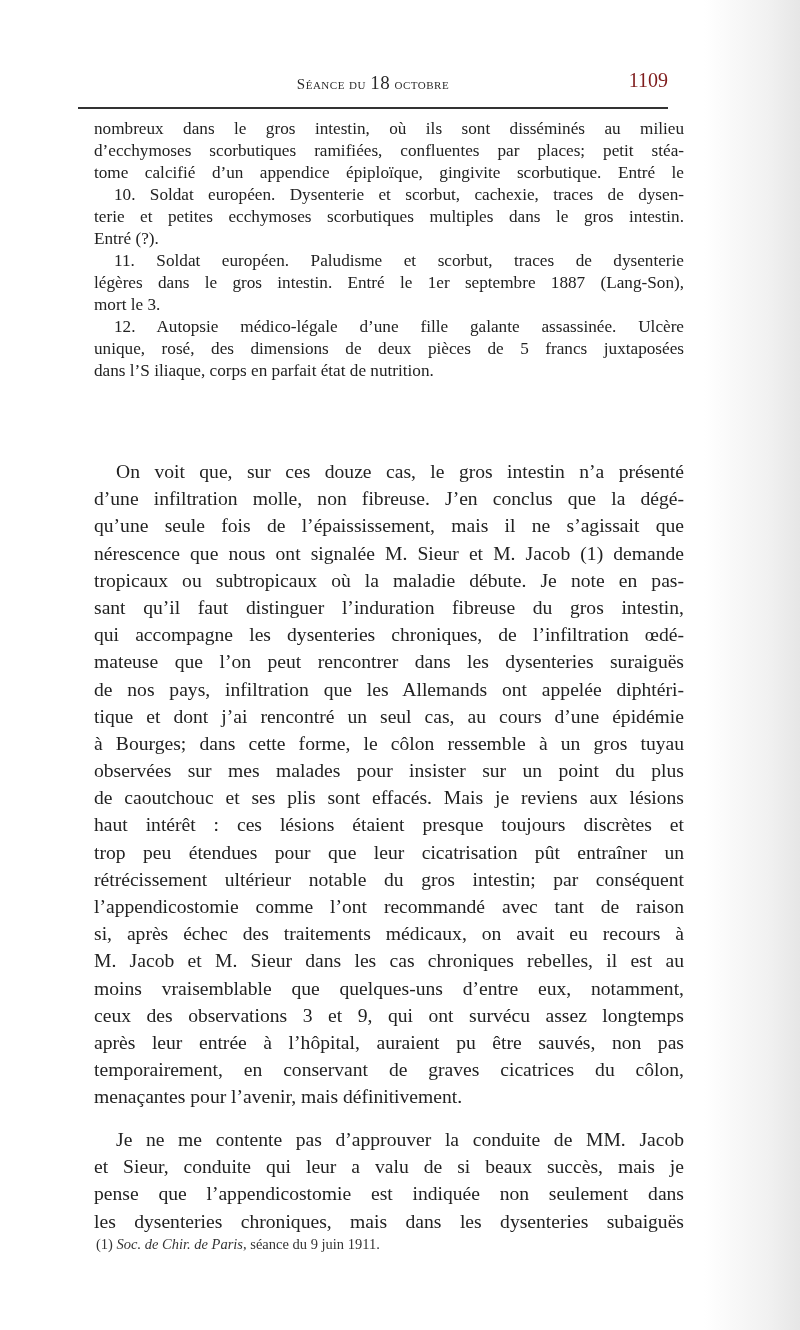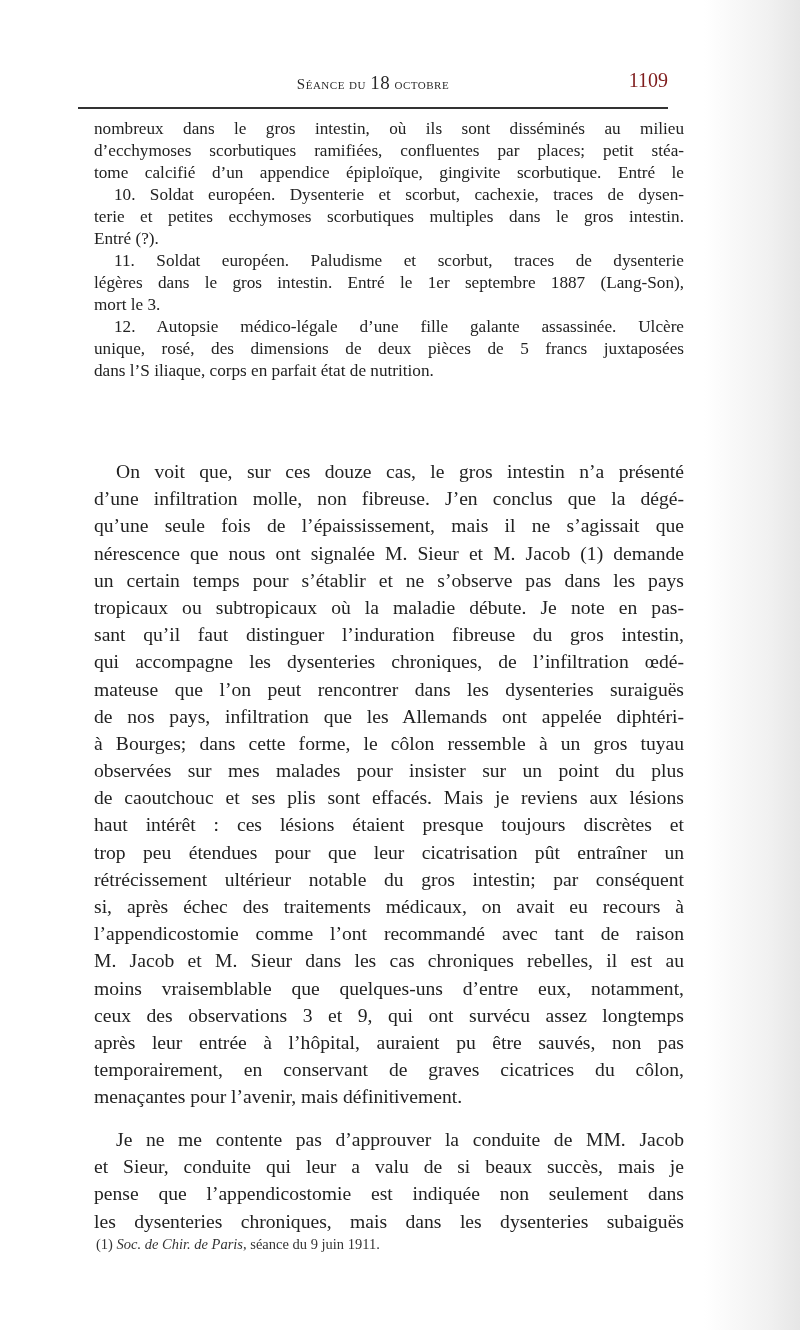--- a/index.html
+++ b/index.html
@@ -135,34 +135,34 @@
       <div class="line">unique, rosé, des dimensions de deux pièces de 5 francs juxtaposées</div>
       <div class="line last">dans l’S iliaque, corps en parfait état de nutrition.</div>
     </div>
   </div>
 
   <div class="block large-text" style="top:446px;margin-top:12px;">
     <div class="line indent">On voit que, sur ces douze cas, le gros intestin n’a présenté</div>
     <div class="line">d’une infiltration molle, non fibreuse. J’en conclus que la dégé-</div>
     <div class="line">qu’une seule fois de l’épaississement, mais il ne s’agissait que</div>
     <div class="line">nérescence que nous ont signalée M. Sieur et M. Jacob (1) demande</div>
-    <div class="line">un certain temps pour s’établir et ne s’observe pas dans les pays</div>
     <div class="line">tropicaux ou subtropicaux où la maladie débute. Je note en pas-</div>
     <div class="line">sant qu’il faut distinguer l’induration fibreuse du gros intestin,</div>
     <div class="line">qui accompagne les dysenteries chroniques, de l’infiltration œdé-</div>
     <div class="line">mateuse que l’on peut rencontrer dans les dysenteries suraiguës</div>
     <div class="line">de nos pays, infiltration que les Allemands ont appelée diphtéri-</div>
+    <div class="line">tique et dont j’ai rencontré un seul cas, au cours d’une épidémie</div>
     <div class="line">à Bourges; dans cette forme, le côlon ressemble à un gros tuyau</div>
     <div class="line">observées sur mes malades pour insister sur un point du plus</div>
     <div class="line">de caoutchouc et ses plis sont effacés. Mais je reviens aux lésions</div>
     <div class="line">haut intérêt : ces lésions étaient presque toujours discrètes et</div>
     <div class="line">trop peu étendues pour que leur cicatrisation pût entraîner un</div>
     <div class="line">rétrécissement ultérieur notable du gros intestin; par conséquent</div>
+    <div class="line">l’appendicostomie comme l’ont recommandé avec tant de raison</div>
     <div class="line">si, après échec des traitements médicaux, on avait eu recours à</div>
-    <div class="line">l’appendicostomie comme l’ont recommandé avec tant de raison</div>
     <div class="line">M. Jacob et M. Sieur dans les cas chroniques rebelles, il est au</div>
     <div class="line">moins vraisemblable que quelques-uns d’entre eux, notamment,</div>
     <div class="line">ceux des observations 3 et 9, qui ont survécu assez longtemps</div>
     <div class="line">après leur entrée à l’hôpital, auraient pu être sauvés, non pas</div>
     <div class="line">temporairement, en conservant de graves cicatrices du côlon,</div>
     <div class="line last">menaçantes pour l’avenir, mais définitivement.</div>
   </div>
 
   <div class="block large-text" style="top:1126px;">
     <div class="line indent">Je ne me contente pas d’approuver la conduite de MM. Jacob</div>

